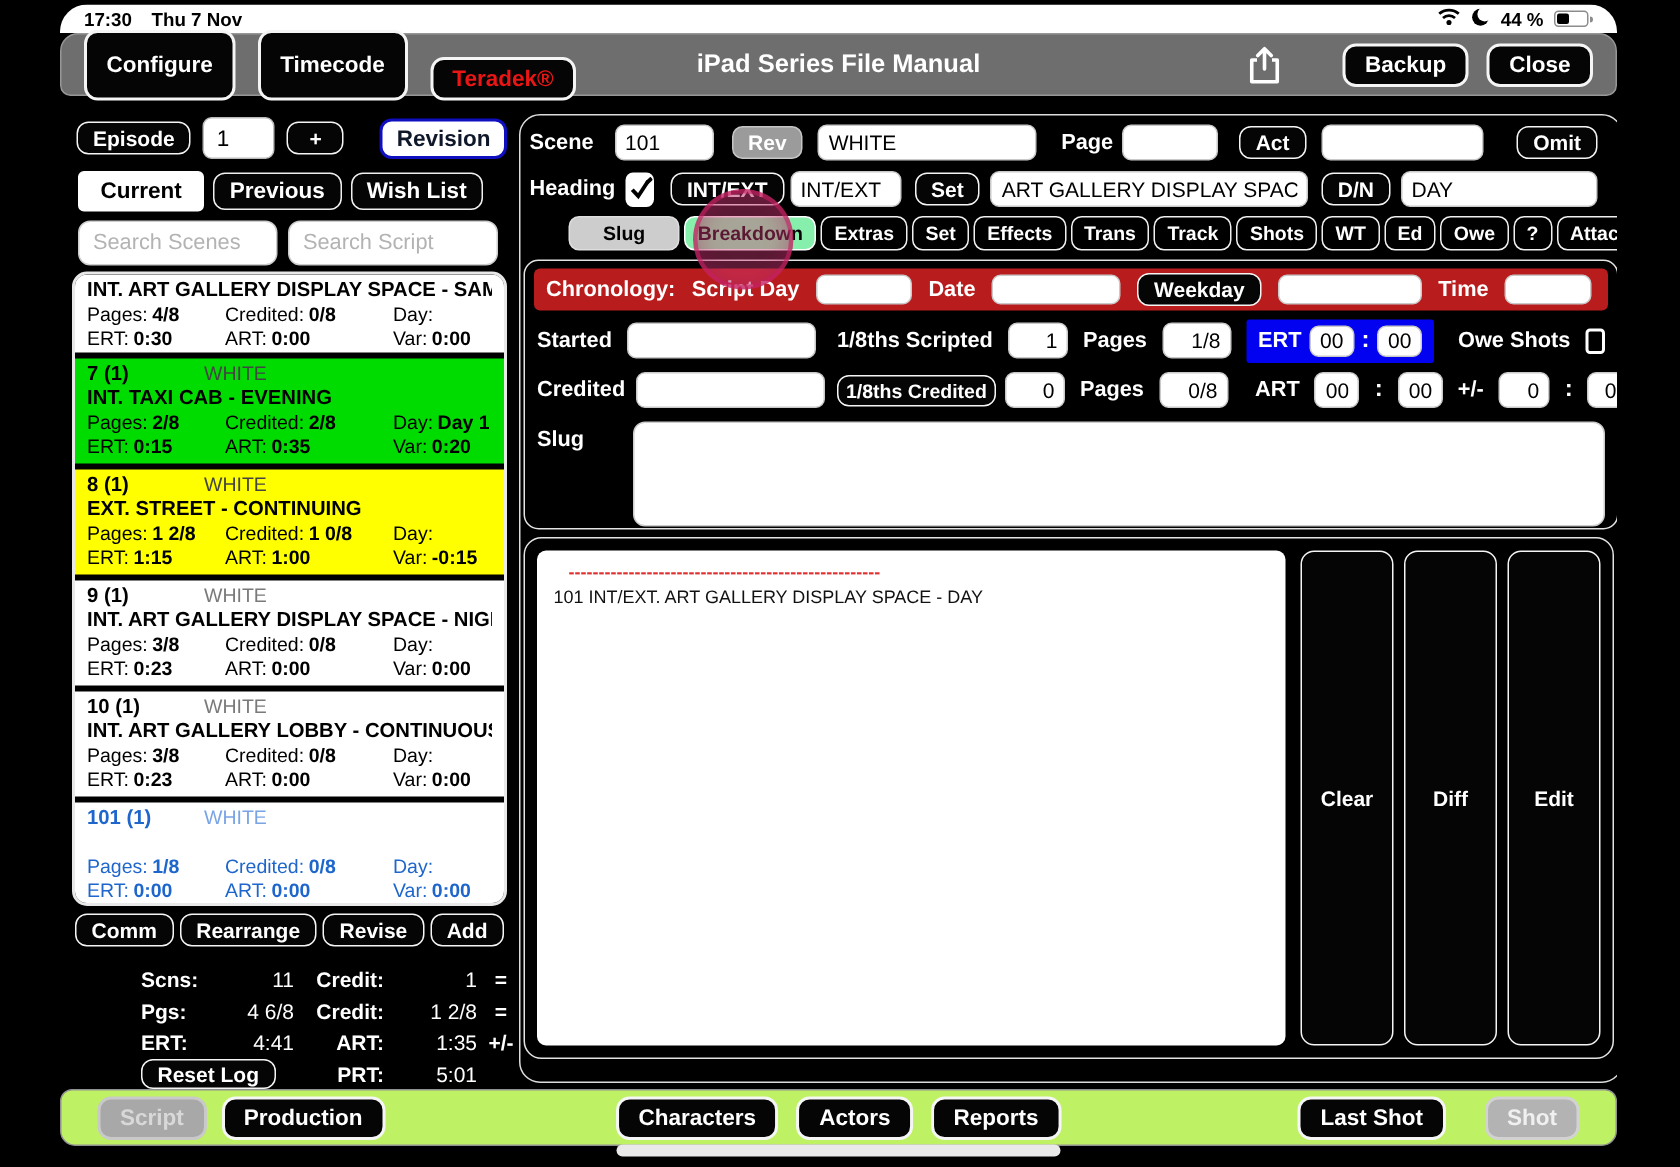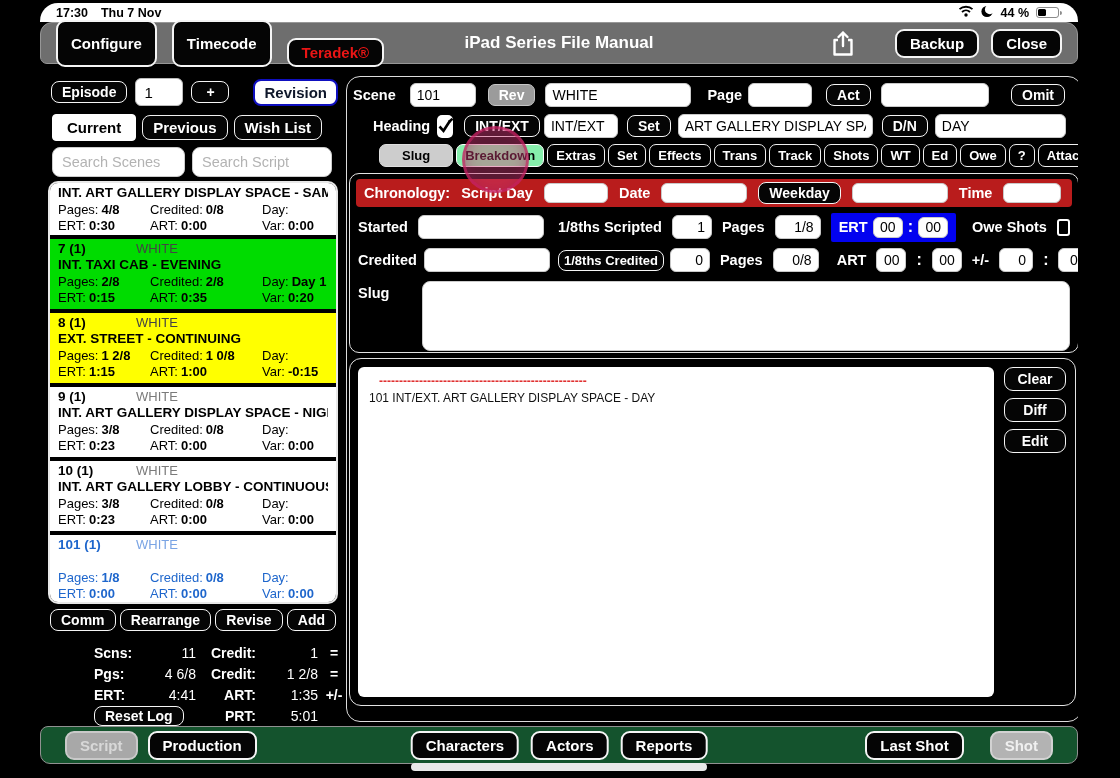--- a/index.html
+++ b/index.html
@@ -91,21 +91,21 @@
 
   
   .right-panel { position:absolute; left:306px; top:12px; width:736px; height:646px;
                  border:1.5px solid #dcdcdc; border-radius:14px; background:#000; }
   .lbl { color:#fff; font-weight:bold; font-size:14.5px; white-space:nowrap; }
   .winput { background:#fff; border:1px solid #c9c9c9; border-radius:6px; height:24px;
             font-size:14px; color:#000; padding:0 6px; }
   .num { text-align:right; }
 
   .hdr-row1 { position:absolute; top:5px; left:6px; right:16px; height:26px; display:flex; align-items:center; }
-  .hdr-row2 { position:absolute; top:36px; left:6px; right:16px; height:26px; display:flex; align-items:center;margin-left:20px; }
+  .hdr-row2 { position:absolute; top:36px; left:6px; right:16px; height:26px; display:flex; align-items:center; }
 
   .rev-btn { background:#9b9b9b; color:#fff; border:1.5px solid #c6c6c6; border-radius:7px;
              font-weight:bold; font-size:14px; padding:2px 10px; cursor:pointer; }
   .check-box { width:23px; height:23px; background:#fff; border-radius:5px; display:flex;
                align-items:center; justify-content:center; cursor:pointer; }
 
   .detail-tabs { position:absolute; top:67px; left:32px; display:flex; gap:3px; }
   .dtab { font-weight:bold; font-size:13px; padding:3px 8px; border-radius:7px; white-space:nowrap; cursor:pointer; }
   .dtab.silver { background:#cdcdcd; color:#000; border:1.5px solid #dedede; padding:3px 22px; }
   .dtab.selected { background:#86efac; color:#000; border:1.5px solid #fff; }
@@ -124,26 +124,26 @@
   .slug-row { margin:8px 8px 0 8px; display:flex; gap:14px; }
   .slug-area { flex:1; height:70px; background:#fff; border-radius:8px; border:1px solid #ccc; }
 
   .script-box { position:absolute; top:281px; left:2px; width:727px; height:348px;
                 border:1.5px solid #e3e3e3; border-radius:12px; background:#000;
                 display:flex; padding:8px; }
   .script-area { width:636px; height:330px; background:#fff; border-radius:6px; overflow:hidden;
                  font-family:"DejaVu Sans Mono", monospace; font-size:12px; line-height:17px;
                  padding:6px 0 0 11px; color:#111; white-space:pre; }
   .dashes { color:#e03030; font-weight:bold; }
-  .script-btns { margin-left:10px; display:flex; flex-direction:column; gap:7px; }
+  .script-btns { margin-left:10px; display:flex; flex-direction:row; gap:7px; }
   .script-btns .btn { width:62px; padding:3px 0; text-align:center; font-size:14px; border-width:1.8px; }
 
   
   .bottom-toolbar { position:absolute; top:723px; left:0; width:1038px; height:38px;
-                    background:#14532d; border:1px solid #919191; border-radius:8px 8px 10px 10px;
+                    background:#bef264; border:1px solid #919191; border-radius:8px 8px 10px 10px;
                     display:flex; align-items:center; padding:0 24px; }
   .bt-left { display:flex; gap:10px; }
   .bt-center { position:absolute; left:50%; transform:translateX(-50%); display:flex; gap:12px; }
   .bt-right { margin-left:auto; display:flex; gap:26px; }
   .btn.disabled { background:#a8a8a8; color:#d8d8d8; border-color:#c9c9c9; }
   .btn.disabled2 { background:#b3b3b3; color:#f0f0f0; border-color:#d2d2d2; }
 
   .home-bar { position:absolute; bottom:1px; left:50%; transform:translateX(-50%);
               width:296px; height:8px; background:#e9e9e9; border-radius:4.5px; cursor:grab; }
 

